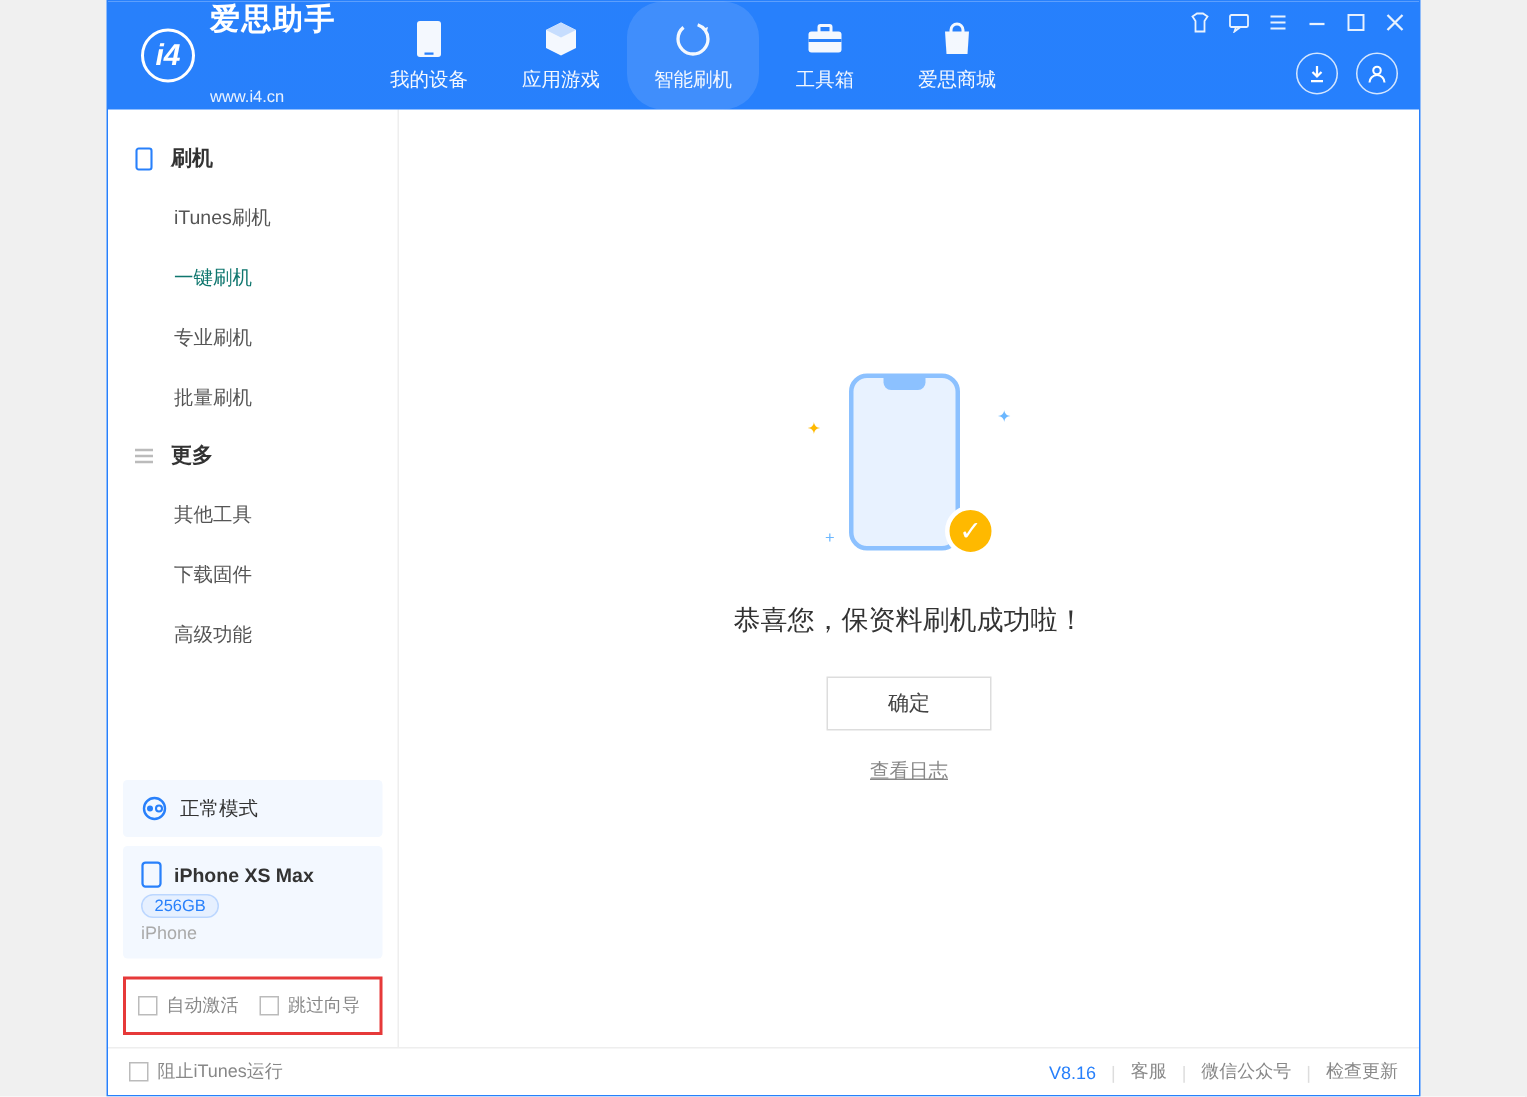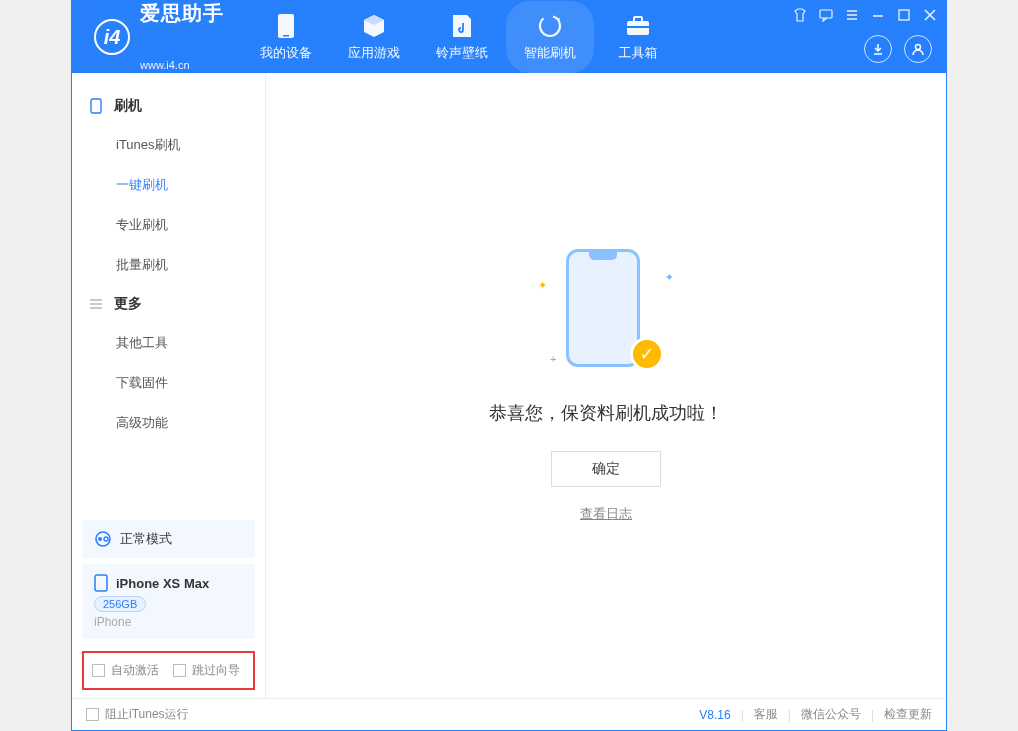--- a/index.html
+++ b/index.html
@@ -17,21 +17,21 @@
 .nav-icon { width: 26px; height: 26px; margin-bottom: 5px; display: flex; align-items: center; justify-content: center; }
 .titlebar-right { position: absolute; right: 8px; top: 6px; display: flex; gap: 10px; color: #fff; font-size: 14px; align-items: center; }
 .titlebar-right .sm-icon { width: 16px; height: 16px; cursor: pointer; opacity: 0.9; display: flex; align-items: center; justify-content: center; }
 .title-circ { position: absolute; right: 14px; bottom: 10px; display: flex; gap: 12px; }
 .circ-btn { width: 28px; height: 28px; border: 1.5px solid rgba(255,255,255,0.8); border-radius: 50%; display: flex; align-items: center; justify-content: center; cursor: pointer; color: #fff; }
 .body-area { flex: 1; display: flex; min-height: 0; }
 .sidebar { width: 194px; border-right: 1px solid #eee; display: flex; flex-direction: column; padding-top: 14px; }
 .side-section-header { display: flex; align-items: center; padding: 10px 16px; color: #333; font-size: 14px; font-weight: 600; }
 .side-section-header .sh-icon { width: 16px; margin-right: 10px; display: flex; justify-content: center; color: #2880fb; }
 .side-item { padding: 11px 16px 11px 44px; font-size: 13px; color: #555; cursor: pointer; }
-.side-item.active { color: #3b82f6; }
+.side-item.active { color: #0f766e; }
 .side-spacer { flex: 1; }
 .side-mode { margin: 8px 10px 6px; background: #f3f8ff; border-radius: 3px; padding: 10px 12px; display: flex; align-items: center; gap: 8px; font-size: 13px; color: #333; }
 .side-device { margin: 0 10px 8px; background: #f3f8ff; border-radius: 3px; padding: 10px 12px; font-size: 13px; color: #333; }
 .dev-name { font-weight: 700; color: #333; }
 .dev-badge { display: inline-block; background: #e6f0ff; color: #2880fb; border: 1px solid #bcd7ff; padding: 1px 8px; border-radius: 10px; font-size: 11px; margin-top: 4px; }
 .dev-type { color: #aaa; font-size: 12px; margin-top: 3px; }
 .side-bottom-opts { margin: 4px 10px 8px; border: 2px solid #e63939; padding: 9px 8px; display: flex; align-items: center; gap: 14px; font-size: 12px; color: #888; }
 .chk { width: 13px; height: 13px; border: 1px solid #bbb; display: inline-block; flex-shrink: 0; }
 .main { flex: 1; display: flex; flex-direction: column; align-items: center; justify-content: center; position: relative; }
 .success-illus { position: relative; width: 140px; height: 130px; margin-bottom: 22px; }
@@ -78,47 +78,47 @@
       </div>
       <div class="nav-item">
         <div class="nav-icon">
             <svg width="26" height="26" viewBox="0 0 26 26">
               <path d="M13 2 L23 7 L23 19 L13 24 L3 19 L3 7 Z" fill="#fff"></path>
               <path d="M13 2 L23 7 L13 12 L3 7 Z" fill="#cfe3ff"></path>
             </svg>
           </div>
         <span>应用游戏</span>
       </div>
-      <div class="nav-item">
-        <div class="nav-icon">
-            <svg width="22" height="26" viewBox="0 0 22 26">
-              <path d="M2 2 h14 l4 4 v18 h-18 Z" fill="#fff"></path>
-              <path d="M12 10 v7 a2 2 0 1 1 -2 -2" stroke="#2880fb" stroke-width="1.8" fill="none"></path>
-            </svg>
-          </div>
-        <span>铃声壁纸</span>
-      </div>
       <div class="nav-item active">
         <div class="nav-icon">
             <svg width="26" height="26" viewBox="0 0 26 26">
               <circle cx="13" cy="13" r="10" fill="none" stroke="#fff" stroke-width="2.2" stroke-dasharray="40 10"></circle>
               <path d="M20 6 l3 -1 l-1 4 Z" fill="#fff"></path>
             </svg>
           </div>
         <span>智能刷机</span>
       </div>
       <div class="nav-item">
         <div class="nav-icon">
             <svg width="26" height="22" viewBox="0 0 26 22">
               <rect x="2" y="6" width="22" height="14" rx="2" fill="#fff"></rect>
               <rect x="9" y="2" width="8" height="5" rx="1" fill="none" stroke="#fff" stroke-width="2"></rect>
               <rect x="2" y="11" width="22" height="2" fill="#2880fb"></rect>
             </svg>
           </div>
         <span>工具箱</span>
+      </div>
+      <div class="nav-item">
+        <div class="nav-icon">
+            <svg width="24" height="24" viewBox="0 0 24 24">
+              <path d="M4 7 h16 l-1 15 h-14 Z" fill="#fff"></path>
+              <path d="M8 9 v-3 a4 4 0 0 1 8 0 v3" fill="none" stroke="#fff" stroke-width="2"></path>
+            </svg>
+          </div>
+        <span>爱思商城</span>
       </div>
     </div>
     <div class="titlebar-right">
       <div class="sm-icon">
           <svg width="14" height="14" viewBox="0 0 14 14">
             <path d="M2 3 l3 -2 h4 l3 2 l-2 3 v7 h-6 v-7 Z" fill="none" stroke="#fff" stroke-width="1.2"></path>
           </svg>
         </div>
       <div class="sm-icon">
           <svg width="14" height="14" viewBox="0 0 14 14">

